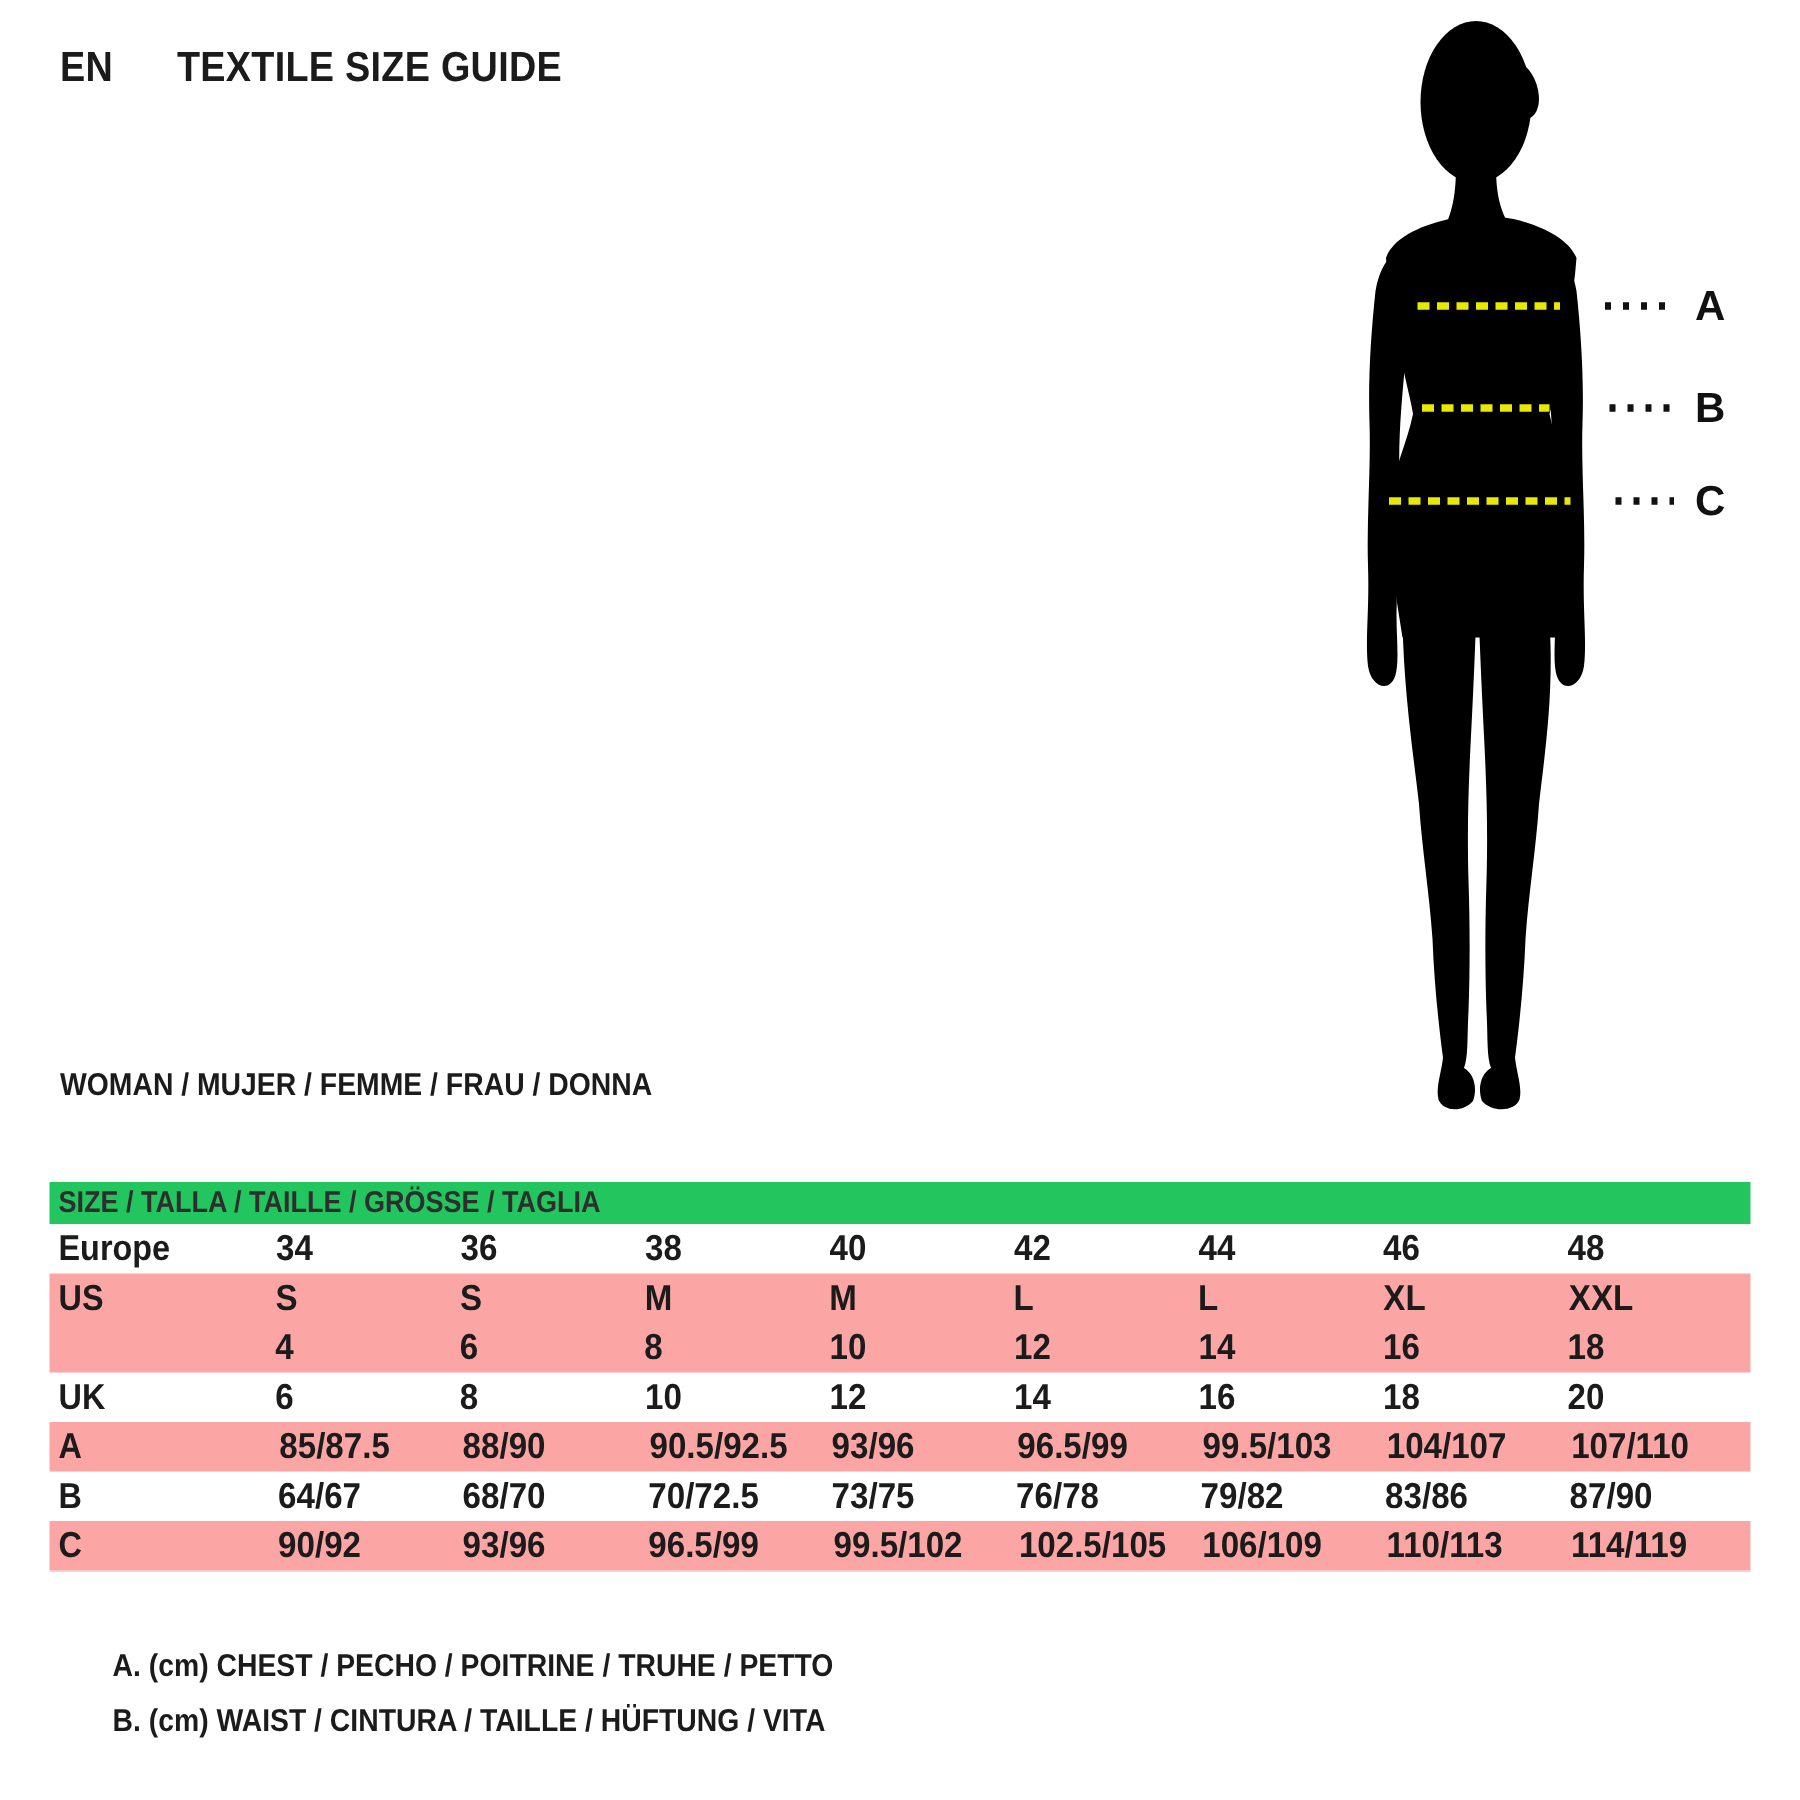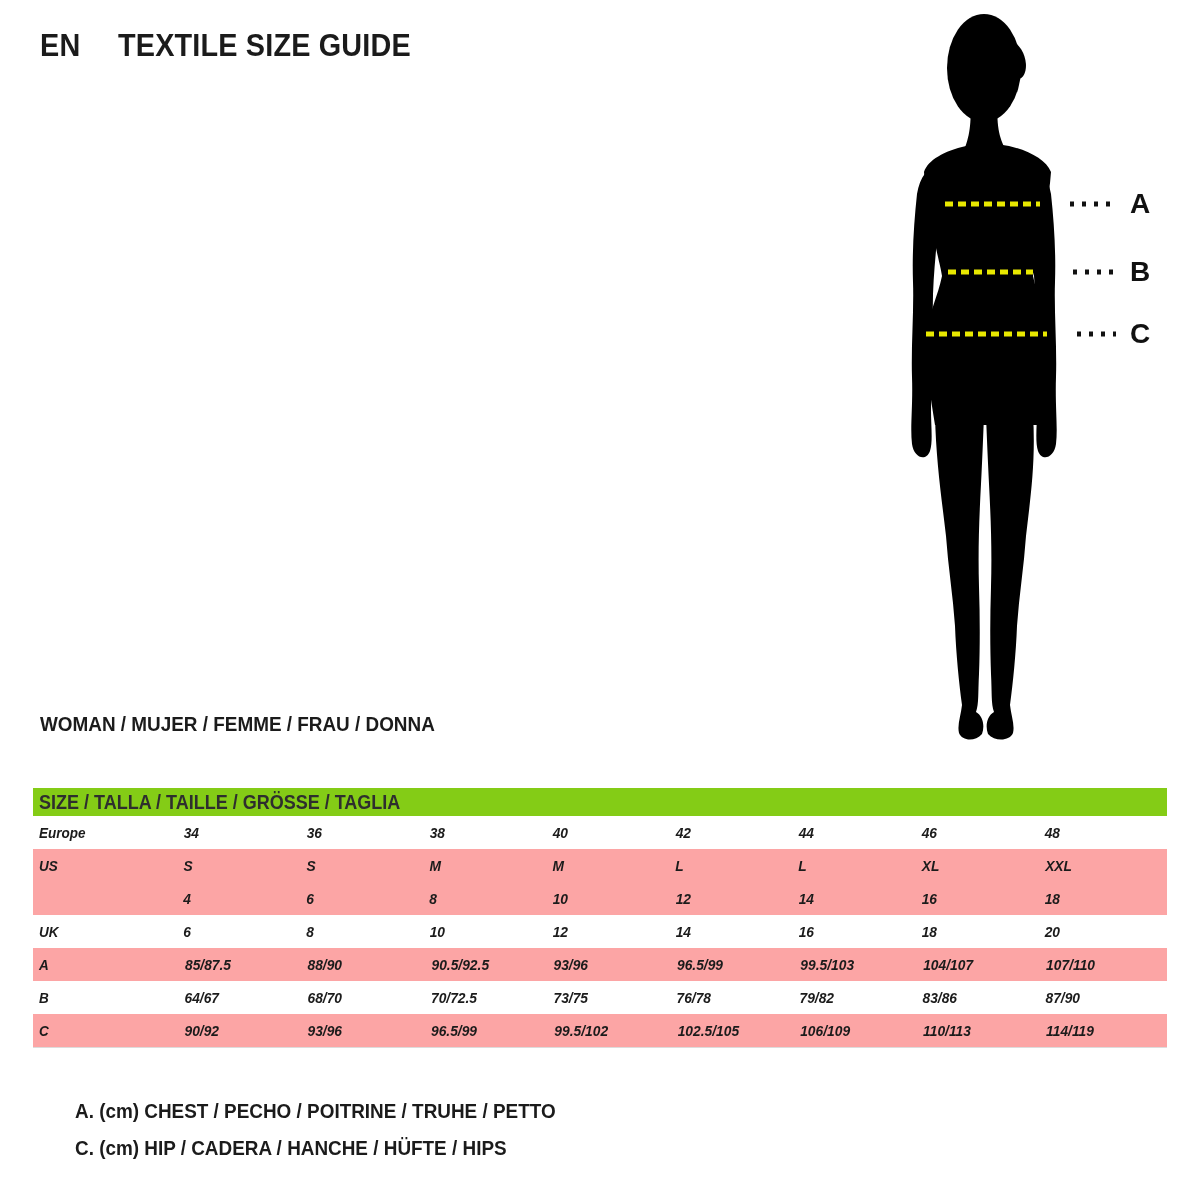--- a/index.html
+++ b/index.html
@@ -8,35 +8,35 @@
     background:#ffffff;color:#1b1b1b;
     font-family:"Liberation Sans","DejaVu Sans",sans-serif;
     -webkit-font-smoothing:antialiased;
   }
   
   .cnd{display:inline-block;transform:scaleX(0.9);transform-origin:0 50%;white-space:nowrap;}
   .cndc{display:inline-block;transform:scaleX(0.92);transform-origin:50% 50%;white-space:nowrap;}
 
   
   .lang-list{position:absolute;left:40px;top:29px;}
-  .lang-row{display:flex;align-items:flex-end;height:35px;font-size:32px;font-weight:700;letter-spacing:0.2px;}
+  .lang-row{display:flex;align-items:flex-start;height:35px;font-size:28px;font-weight:700;letter-spacing:0.2px;}
   .lang-code{width:78px;flex:0 0 78px;}
 
   
   .figure-svg{position:absolute;left:880px;top:0;width:320px;height:760px;}
 
   
   .woman-title{position:absolute;left:40px;top:712px;font-size:21px;font-weight:700;}
 
   
   .size-table{position:absolute;left:33px;top:788px;width:1134px;border-bottom:1px solid #dcdcdc;}
-  .t-header{height:28px;background:#84cc16;display:flex;align-items:center;
+  .t-header{height:28px;background:#22c55e;display:flex;align-items:center;
             padding-left:6px;font-size:20px;font-weight:700;color:#2e2e2e;box-sizing:border-box;}
   .t-row{display:grid;grid-template-columns:150px repeat(8,1fr);height:33px;align-items:center;
-         font-size:15px;font-weight:700;font-style:italic;}
+         font-size:24px;font-weight:700;}
   .t-row.stripe{background:#fca5a5;}
   .t-label{padding-left:6px;text-align:left;}
   .t-cell{text-align:left;}
 
   
   .legend{position:absolute;left:40px;top:1086px;}
   .legend-row{height:37px;display:flex;align-items:flex-end;font-size:21px;font-weight:700;margin-left:35px;}
 </style>
 </head>
 <body>
@@ -165,15 +165,15 @@
     <div class="t-cell"><span class="cndc">110/113</span></div>
     <div class="t-cell"><span class="cndc">114/119</span></div>
   </div>
 </div>
 
 <div class="legend">
   <div class="legend-row">
     <span class="cnd">A. (cm) CHEST / PECHO / POITRINE / TRUHE / PETTO</span>
   </div>
   <div class="legend-row">
-    <span class="cnd">C. (cm) HIP / CADERA / HANCHE / HÜFTE / HIPS</span>
+    <span class="cnd">B. (cm) WAIST / CINTURA / TAILLE / HÜFTUNG / VITA</span>
   </div>
 </div>
 
 </body></html>

